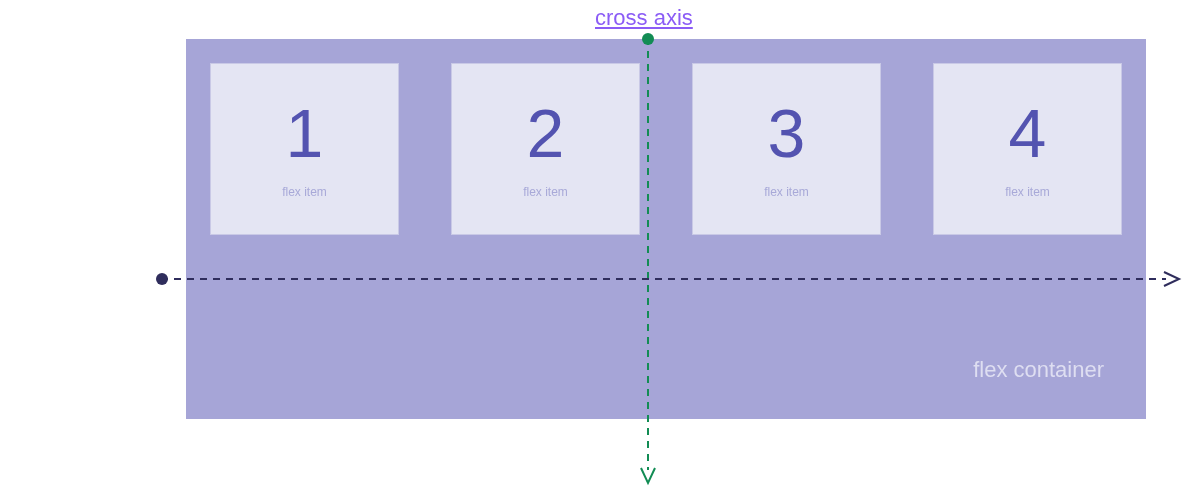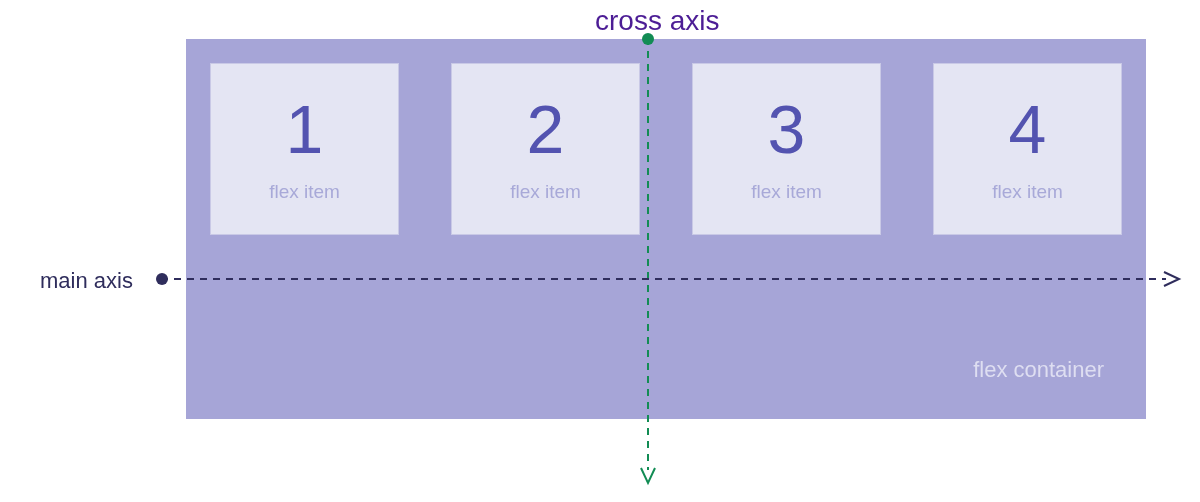--- a/index.html
+++ b/index.html
@@ -51,21 +51,21 @@
     }
 
     .flex-item-number {
       font-size: 68px;
       font-weight: 300;
       color: #5353b0;
       line-height: 1;
     }
 
     .flex-item-label {
-      font-size: 19px;
+      font-size: 12px;
       color: #a8a9d8;
       font-weight: 400;
     }
 
     .flex-container-label {
       position: absolute;
       right: 42px;
       bottom: 36px;
       font-size: 22px;
       color: #dedef1;
@@ -99,23 +99,24 @@
       height: 12px;
       border-radius: 50%;
       background: #2f2d5c;
     }
 
     
     .cross-axis-label {
       position: absolute;
       left: 595px;
       top: 5px;
-      font-size: 28px;
-      color: #4c1d95;
+      font-size: 22px;
+      color: #8b5cf6;
       font-weight: 400;
+      text-decoration: underline;
     }
 
     .cross-axis-line {
       position: absolute;
       left: 647px;
       top: 38px;
       width: 2px;
       height: 447px;
     }
 
@@ -161,20 +162,19 @@
     <div class="flex-container-label">flex container</div>
   </div>
 
   <div class="cross-axis-label">cross axis</div>
   <div class="cross-axis-dot"></div>
   <svg class="axis-svg cross-axis-line" width="2" height="447">
     <line x1="1" y1="0" x2="1" y2="432" stroke="#128c54" stroke-width="2" stroke-dasharray="7,6"></line>
     <polyline points="-6,430 1,445 8,430" fill="none" stroke="#128c54" stroke-width="2"></polyline>
   </svg>
 
-  <div class="main-axis-label">main axis</div>
   <div class="main-axis-dot"></div>
   <svg class="axis-svg main-axis-line" width="1020" height="2">
     <line x1="0" y1="1" x2="1005" y2="1" stroke="#2f2d5c" stroke-width="2" stroke-dasharray="7,6"></line>
     <polyline points="1003,-6 1018,1 1003,8" fill="none" stroke="#2f2d5c" stroke-width="2"></polyline>
   </svg>
 
 </div>
 
 </body></html>

